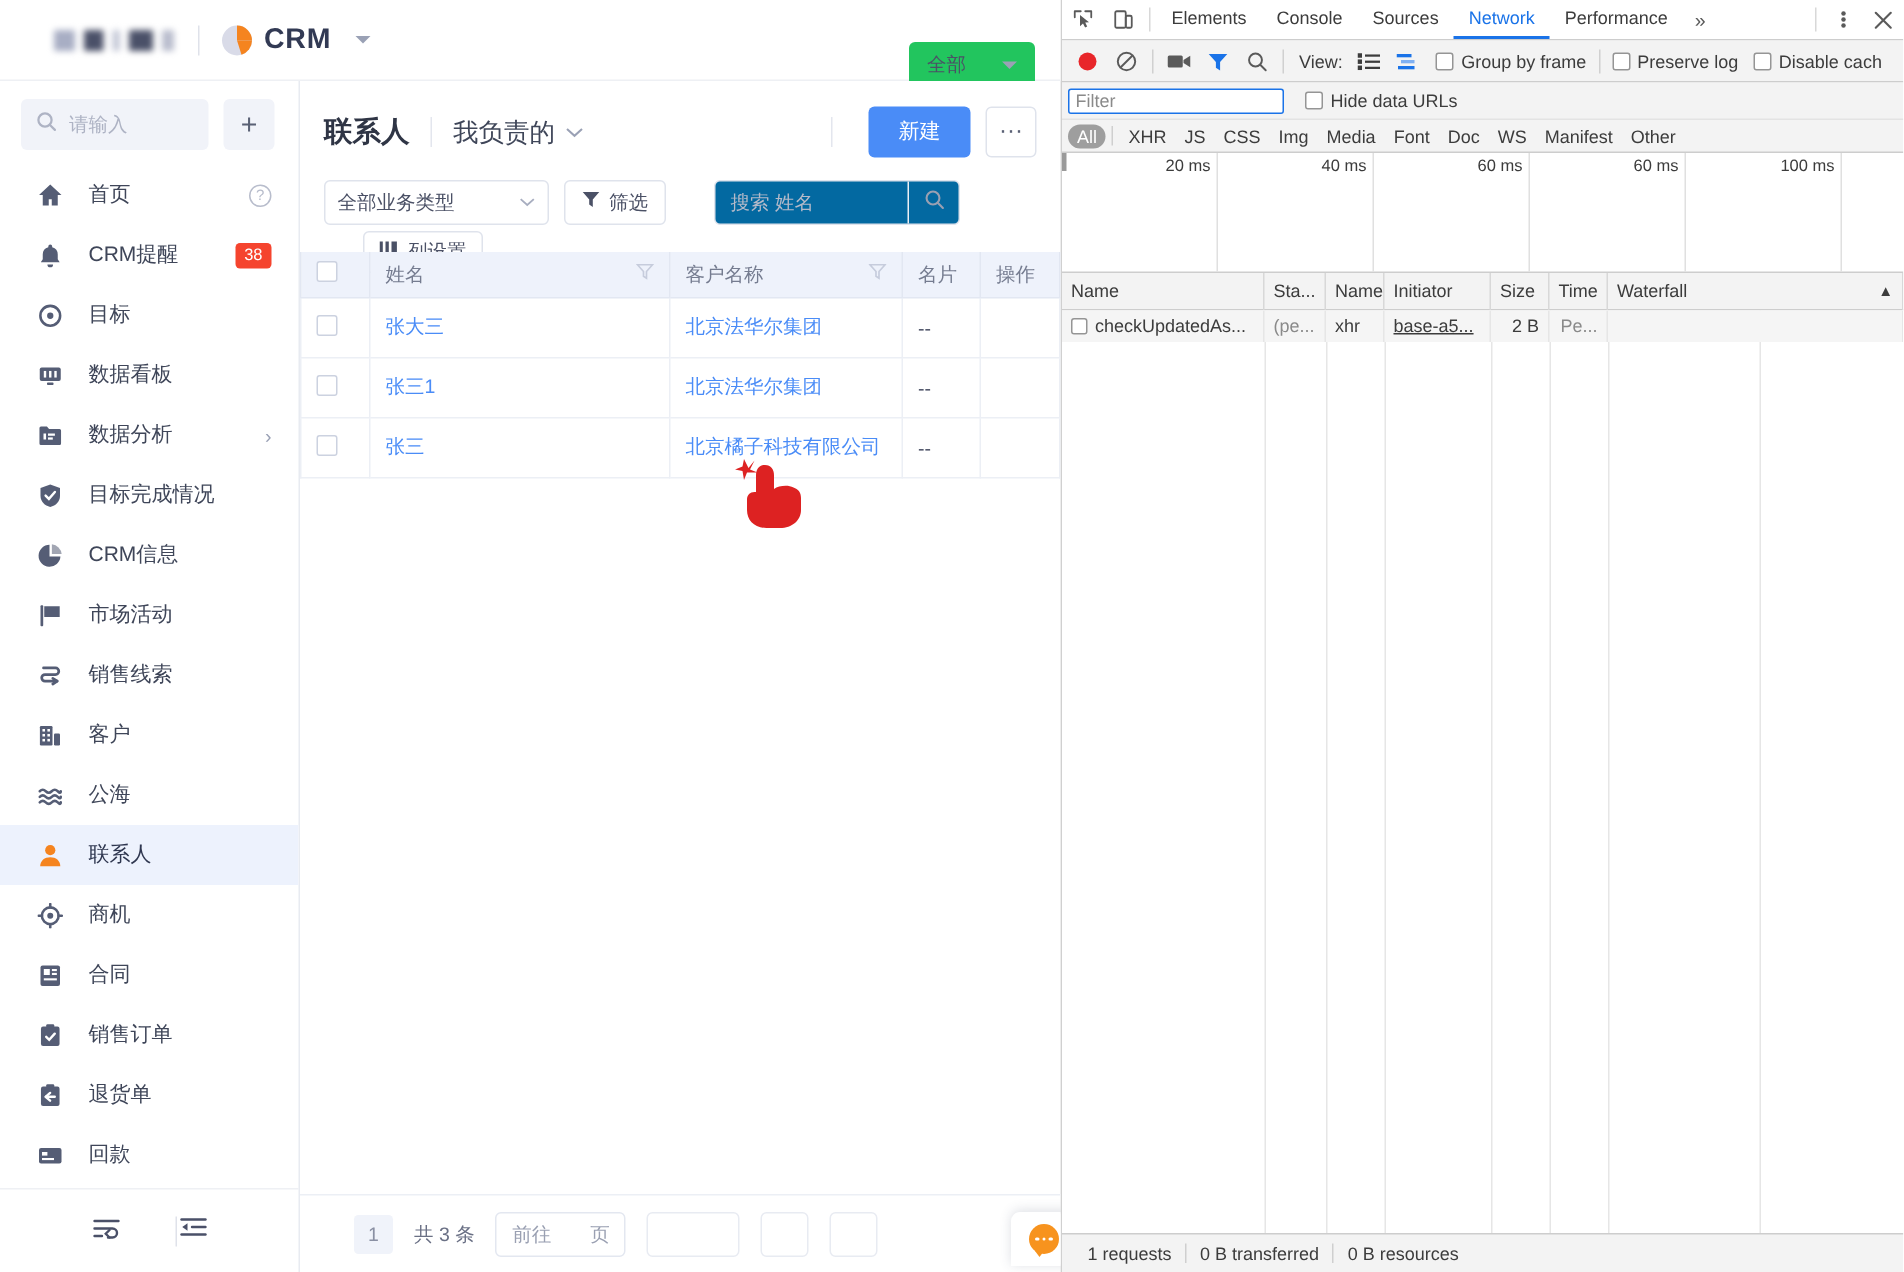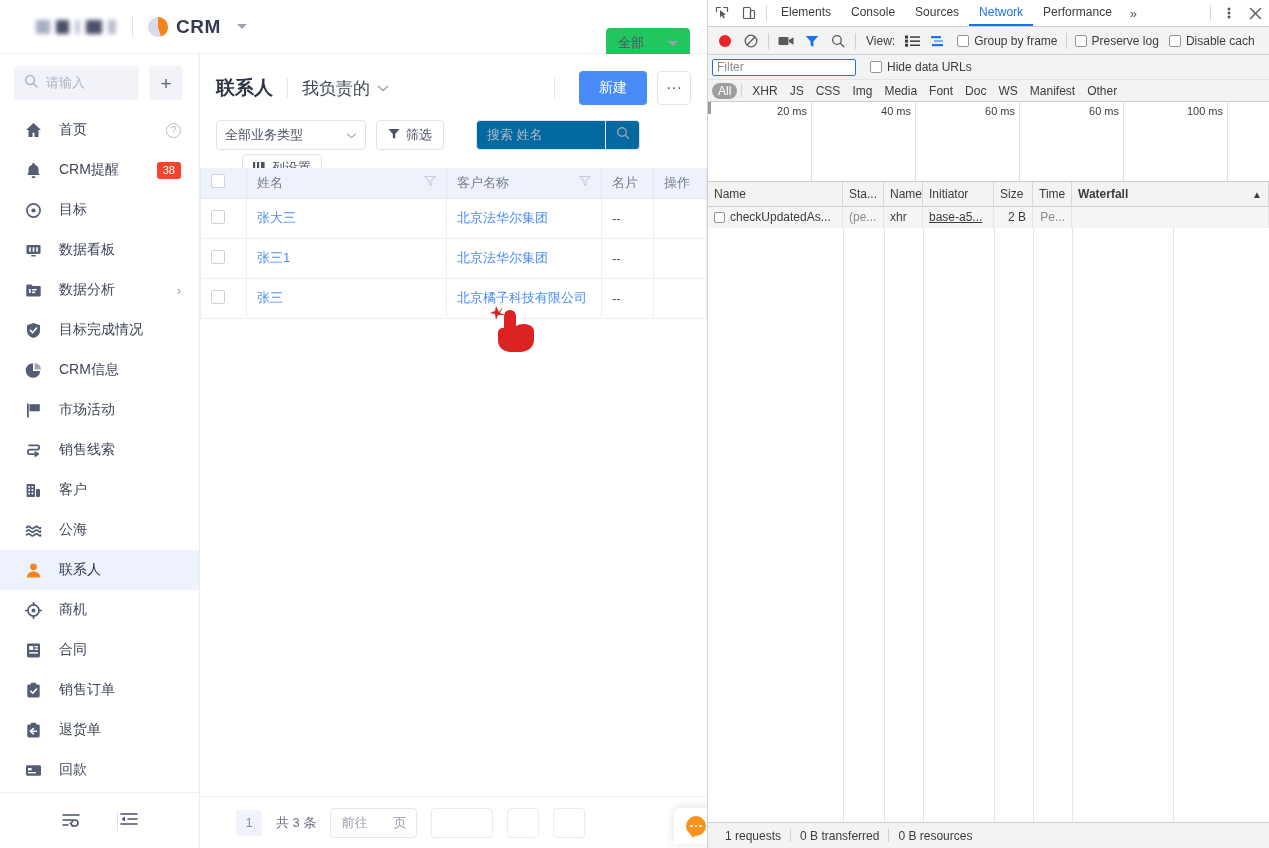--- a/index.html
+++ b/index.html
@@ -885,21 +885,21 @@
         </div>
     </div>
 
     <div class="dt-req-header">
       <span class="rh-cell" style="width:135px">Name</span>
       <span class="rh-cell" style="width:41px">Sta...</span>
       <span class="rh-cell" style="width:39px">Name</span>
       <span class="rh-cell" style="width:71px">Initiator</span>
       <span class="rh-cell" style="width:39px">Size</span>
       <span class="rh-cell" style="width:39px">Time</span>
-      <span class="rh-cell" style="flex:1; display:flex; align-items:center;font-weight:bold;">
+      <span class="rh-cell" style="flex:1; display:flex; align-items:center;">
         <span>Waterfall</span>
         <span class="sort-arrow">▲</span>
       </span>
     </div>
 
     <div class="dt-req-body">
       <div class="grid-lines">
         <i style="left:135px"></i>
           <i style="left:176px"></i>
           <i style="left:215px"></i>

